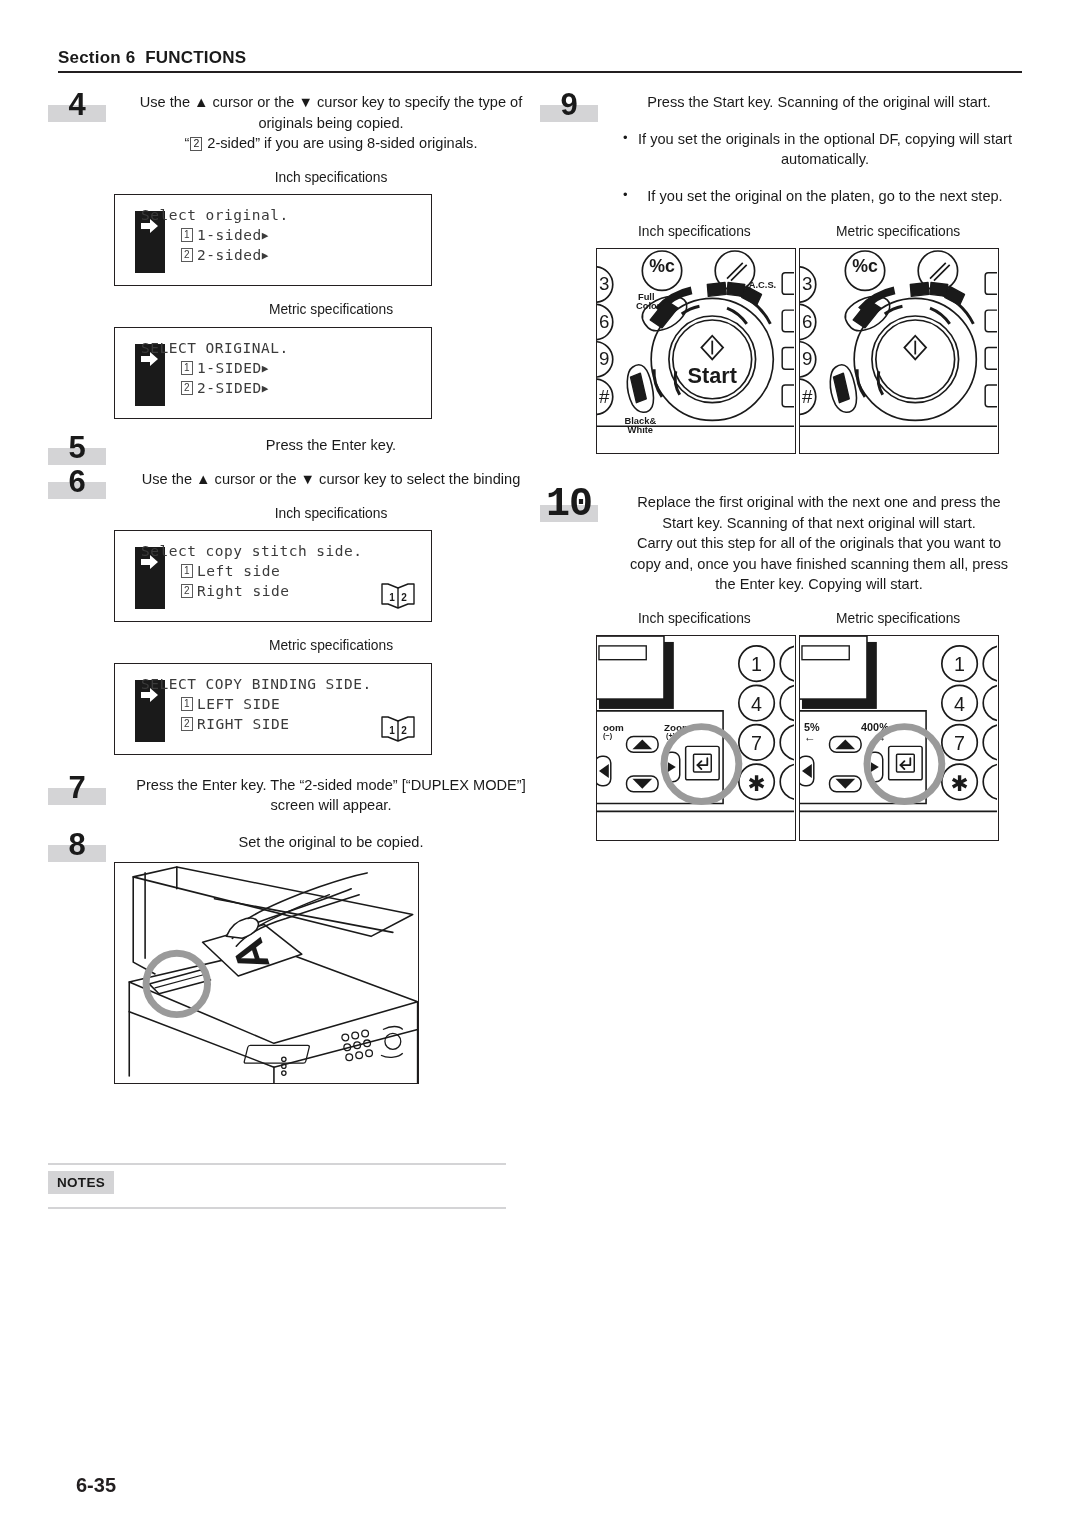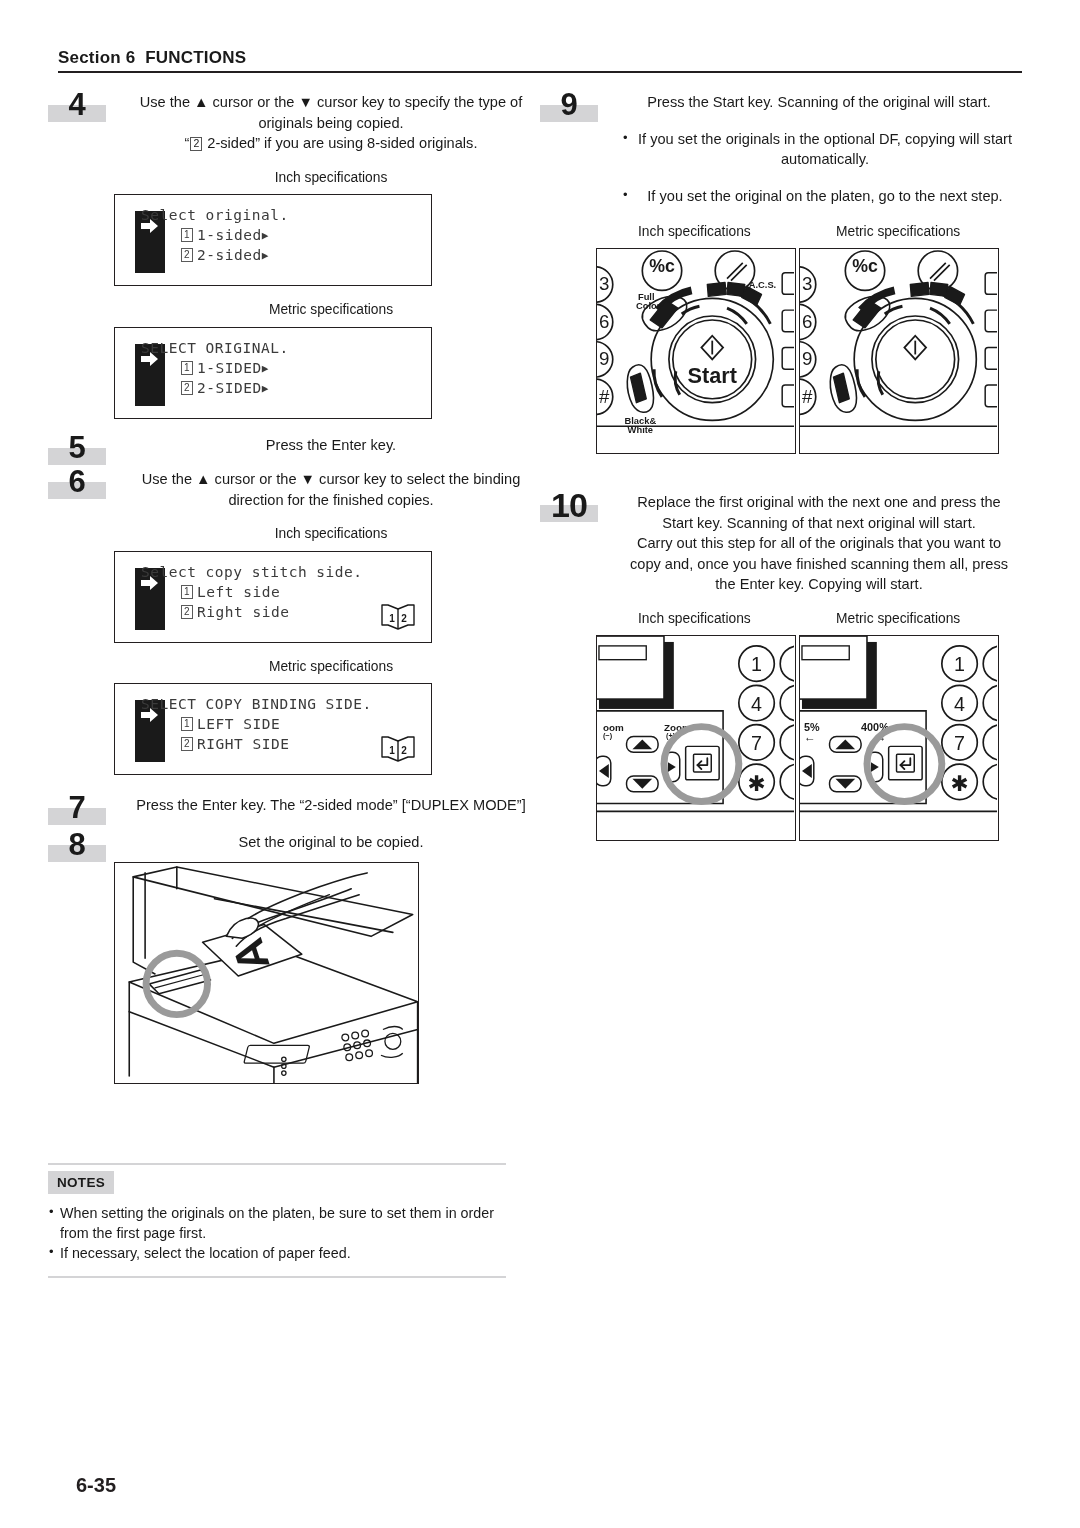--- a/index.html
+++ b/index.html
@@ -80,22 +80,23 @@
     left: 0;
     top: -4px;
     width: 58px;
     text-align: center;
     font-size: 31px;
     font-weight: bold;
     color: #1a1a1a;
     line-height: 34px;
   }
   .step-num.two-digit {
-    font-size: 34px;
+    font-size: 40px;
     letter-spacing: -1px;
+    font-family: Liberation Mono, monospace;
   }
   .step-body {
     margin-left: 66px;
     font-size: 14.6px;
     line-height: 20.5px;
     color: #1a1a1a;
     text-align: center;
   }
   .step-body p {
     margin: 0;
@@ -353,21 +354,20 @@
       </div>
     </div>
 
     <div class="step" style="margin-top:14px;">
       <div class="step-num-wrap">
         <div class="step-num-bar"></div>
         <div class="step-num">6</div>
       </div>
       <div class="step-body">
         <p><span>Use the </span><span>▲</span><span> cursor or the </span><span>▼</span><span> cursor key to select the binding</span></p>
-        <p>direction for the finished copies.</p>
 
         <div class="spec-label">Inch specifications</div>
 
         <div class="lcd">
           <div class="lcd-cursorbar"></div>
           <svg class="lcd-arrow" viewBox="0 0 20 16">
             <path d="M1 5 h9 V1 l8 7 -8 7 v-4 H1 Z" fill="#ffffff"></path>
           </svg>
           <div class="lcd-lines">
             <div class="lcd-line1">Select copy stitch side.</div>
@@ -404,20 +404,21 @@
       </div>
     </div>
 
     <div class="step" style="margin-top:20px;">
       <div class="step-num-wrap">
         <div class="step-num-bar"></div>
         <div class="step-num">7</div>
       </div>
       <div class="step-body">
         <p>Press the Enter key. The “2-sided mode” [“DUPLEX MODE”]</p>
+        <p>screen will appear.</p>
       </div>
     </div>
 
     <div class="step" style="margin-top:16px;">
       <div class="step-num-wrap">
         <div class="step-num-bar"></div>
         <div class="step-num">8</div>
       </div>
       <div class="step-body">
         <p>Set the original to be copied.</p>
@@ -759,22 +760,18 @@
           </div>
         </div>
       </div>
     </div>
 
   </div>
 
   <div class="notes">
     <div class="notes-rule-top"></div>
     <div class="notes-badge">NOTES</div>
-    <ul class="notes-list">
-      <li>When setting the originals on the platen, be sure to set them in order from the first page first.</li>
-      <li>If necessary, select the location of paper feed.</li>
-    </ul>
     <div class="notes-rule-bottom"></div>
   </div>
 
   <div class="page-number">6-35</div>
 
 </div>
 
 </body></html>

